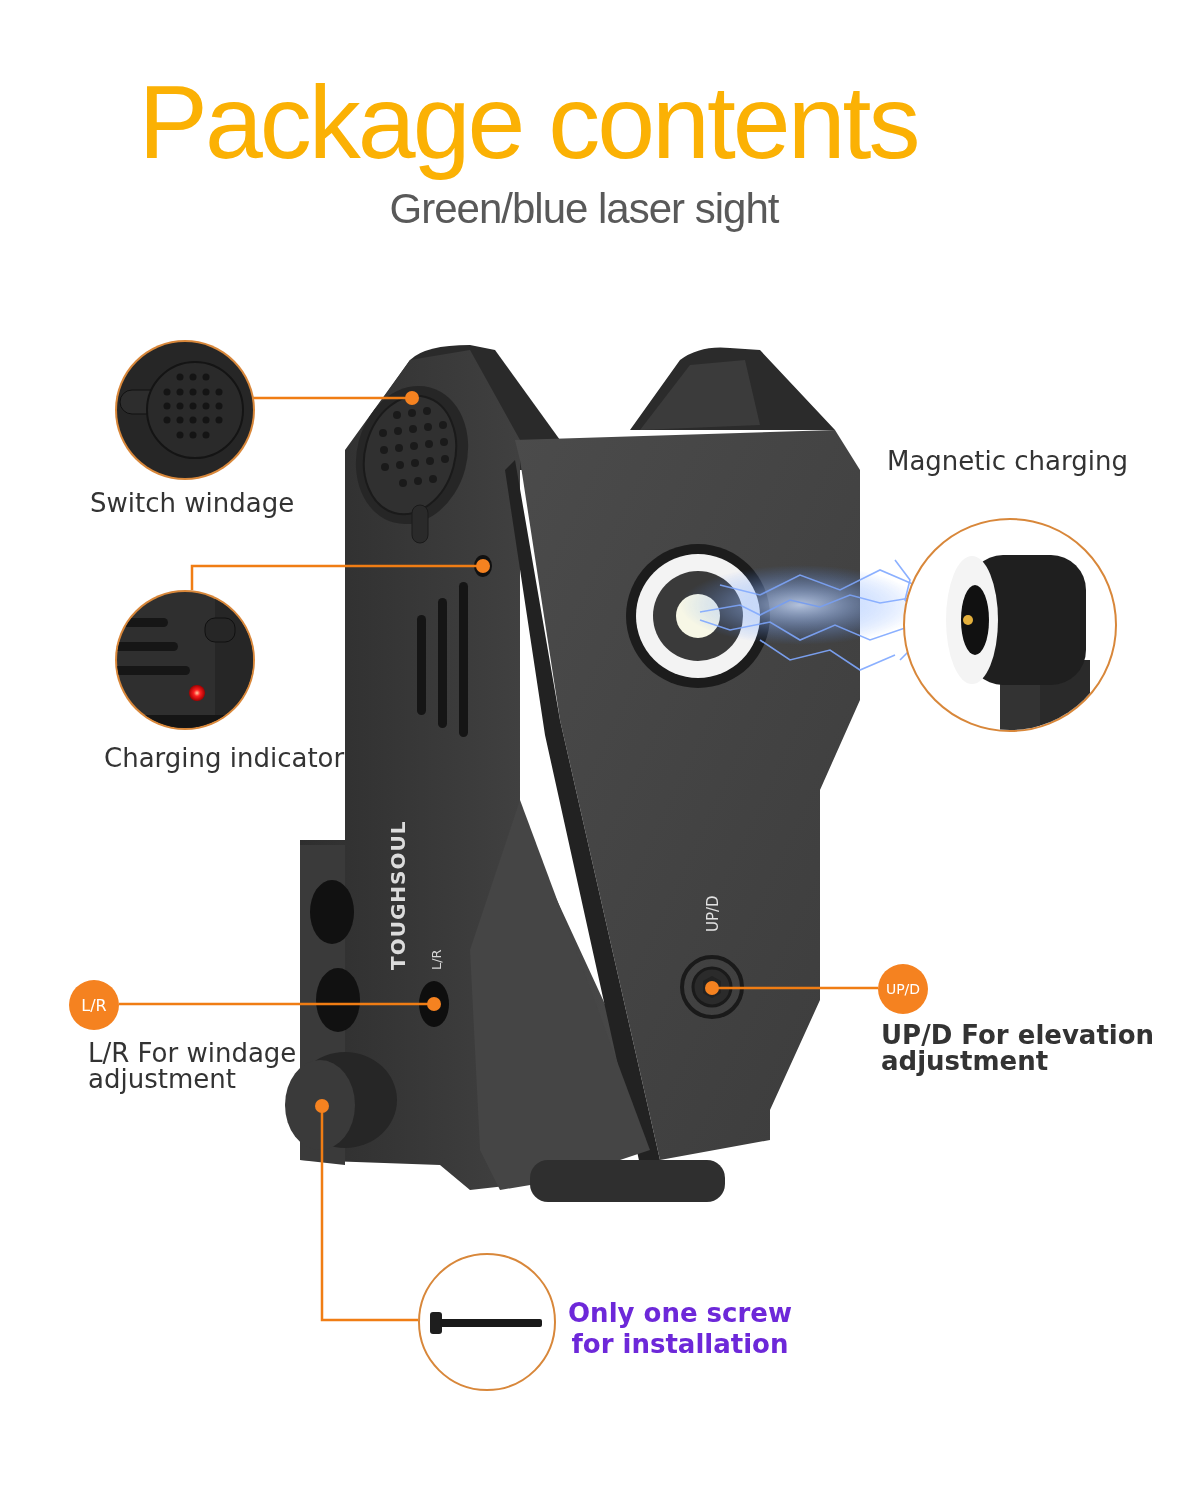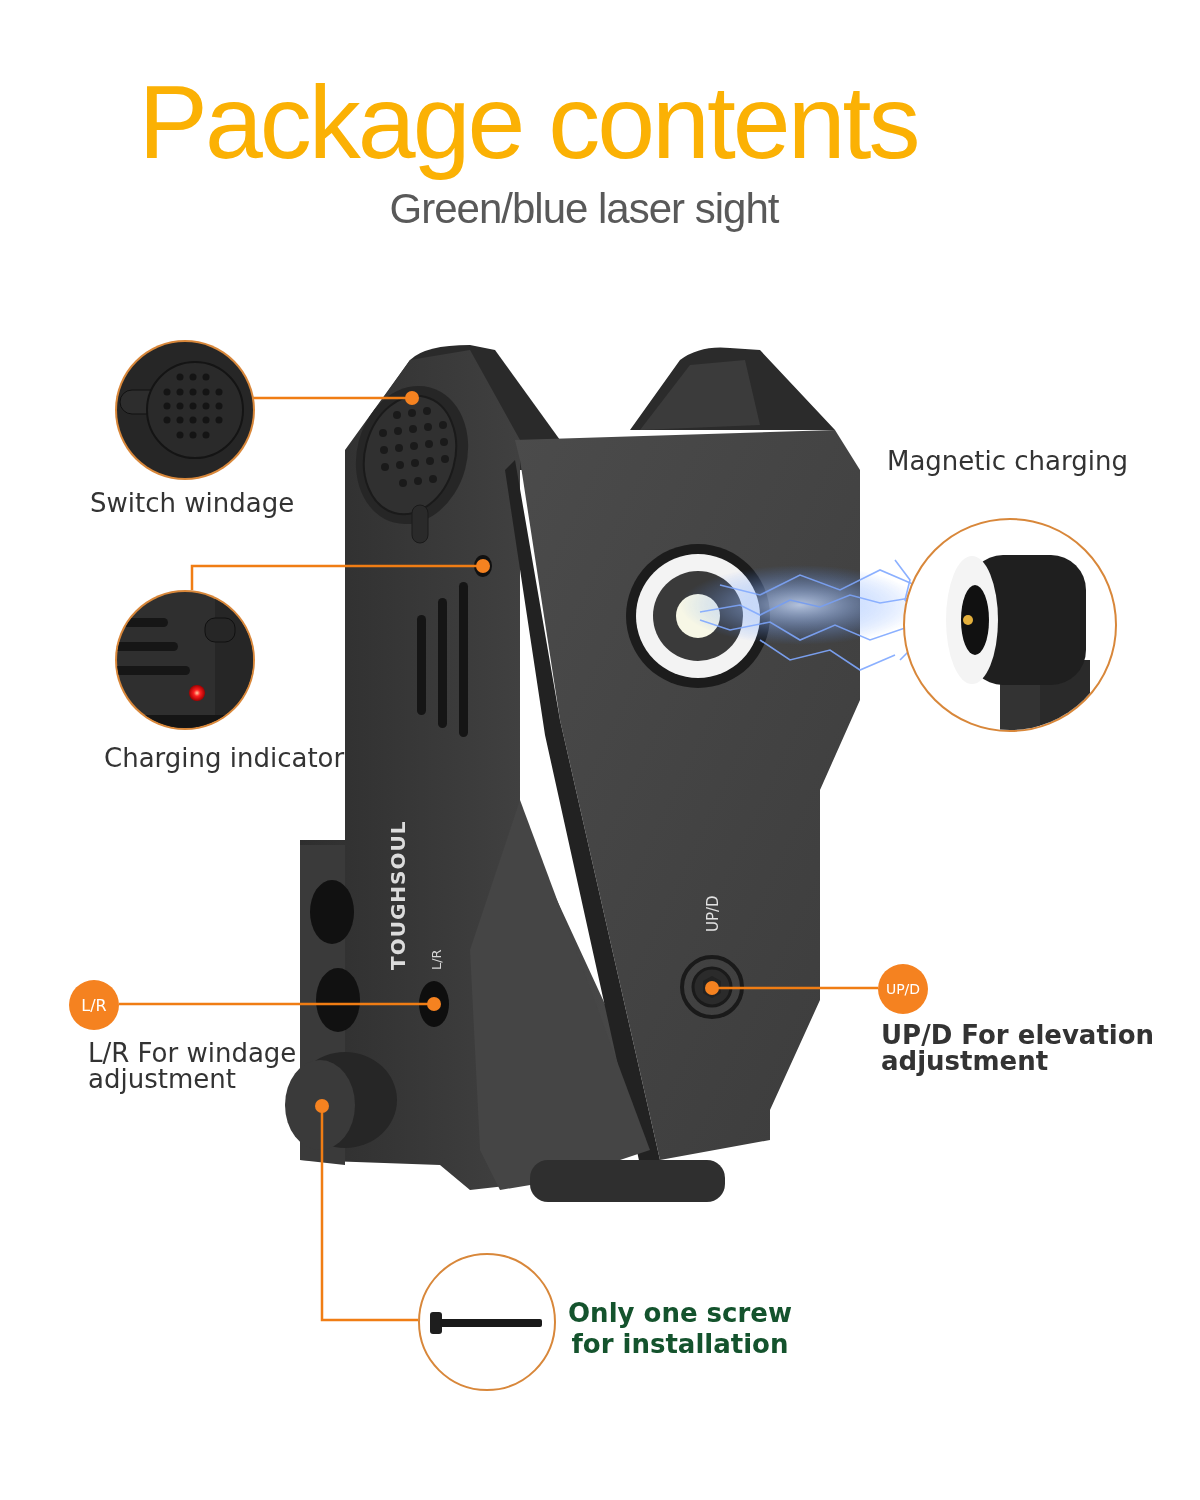--- a/index.html
+++ b/index.html
@@ -2,21 +2,21 @@
 <html><head>
 <meta charset="utf-8">
 <style>
   html, body { margin: 0; padding: 0; background: #ffffff; }
   body { width: 1200px; height: 1500px; position: relative; overflow: hidden; font-family: "Liberation Sans", sans-serif; }
   .title { position: absolute; left: 0; width: 1056px; top: 70px; text-align: center; font-family: "Liberation Sans", sans-serif; font-weight: normal; font-size: 104px; letter-spacing: -3px; color: #fbb104; line-height: 1; }
   .subtitle { position: absolute; left: 0; width: 1168px; top: 188px; text-align: center; font-family: "Liberation Sans", sans-serif; font-size: 42px; color: #595959; letter-spacing: -1px; line-height: 1; }
   .label { position: absolute; font-family: "DejaVu Sans", sans-serif; color: #333333; font-size: 26px; line-height: 1; white-space: nowrap; }
   .label.two { line-height: 26px; white-space: pre; }
   .badge { position: absolute; width: 50px; height: 50px; border-radius: 50%; background: #f58220; color: #fff; font-family: "DejaVu Sans", sans-serif; font-size: 16px; display:flex; align-items:center; justify-content:center; }
-  .screw-text { position: absolute; left: 560px; top: 1298px; width: 240px; text-align: center; color: #14532d; font-family: "DejaVu Sans", sans-serif; font-weight: bold; font-size: 26px; line-height: 31px; white-space: pre; }
+  .screw-text { position: absolute; left: 560px; top: 1298px; width: 240px; text-align: center; color: #6d28d9; font-family: "DejaVu Sans", sans-serif; font-weight: bold; font-size: 26px; line-height: 31px; white-space: pre; }
   svg.main { position: absolute; left: 0; top: 0; }
 </style>
 </head>
 <body>
 
 <div class="title">Package contents</div>
 <div class="subtitle">Green/blue laser sight</div>
 
 <svg class="main" width="1200" height="1500" viewBox="0 0 1200 1500">
   <defs>

